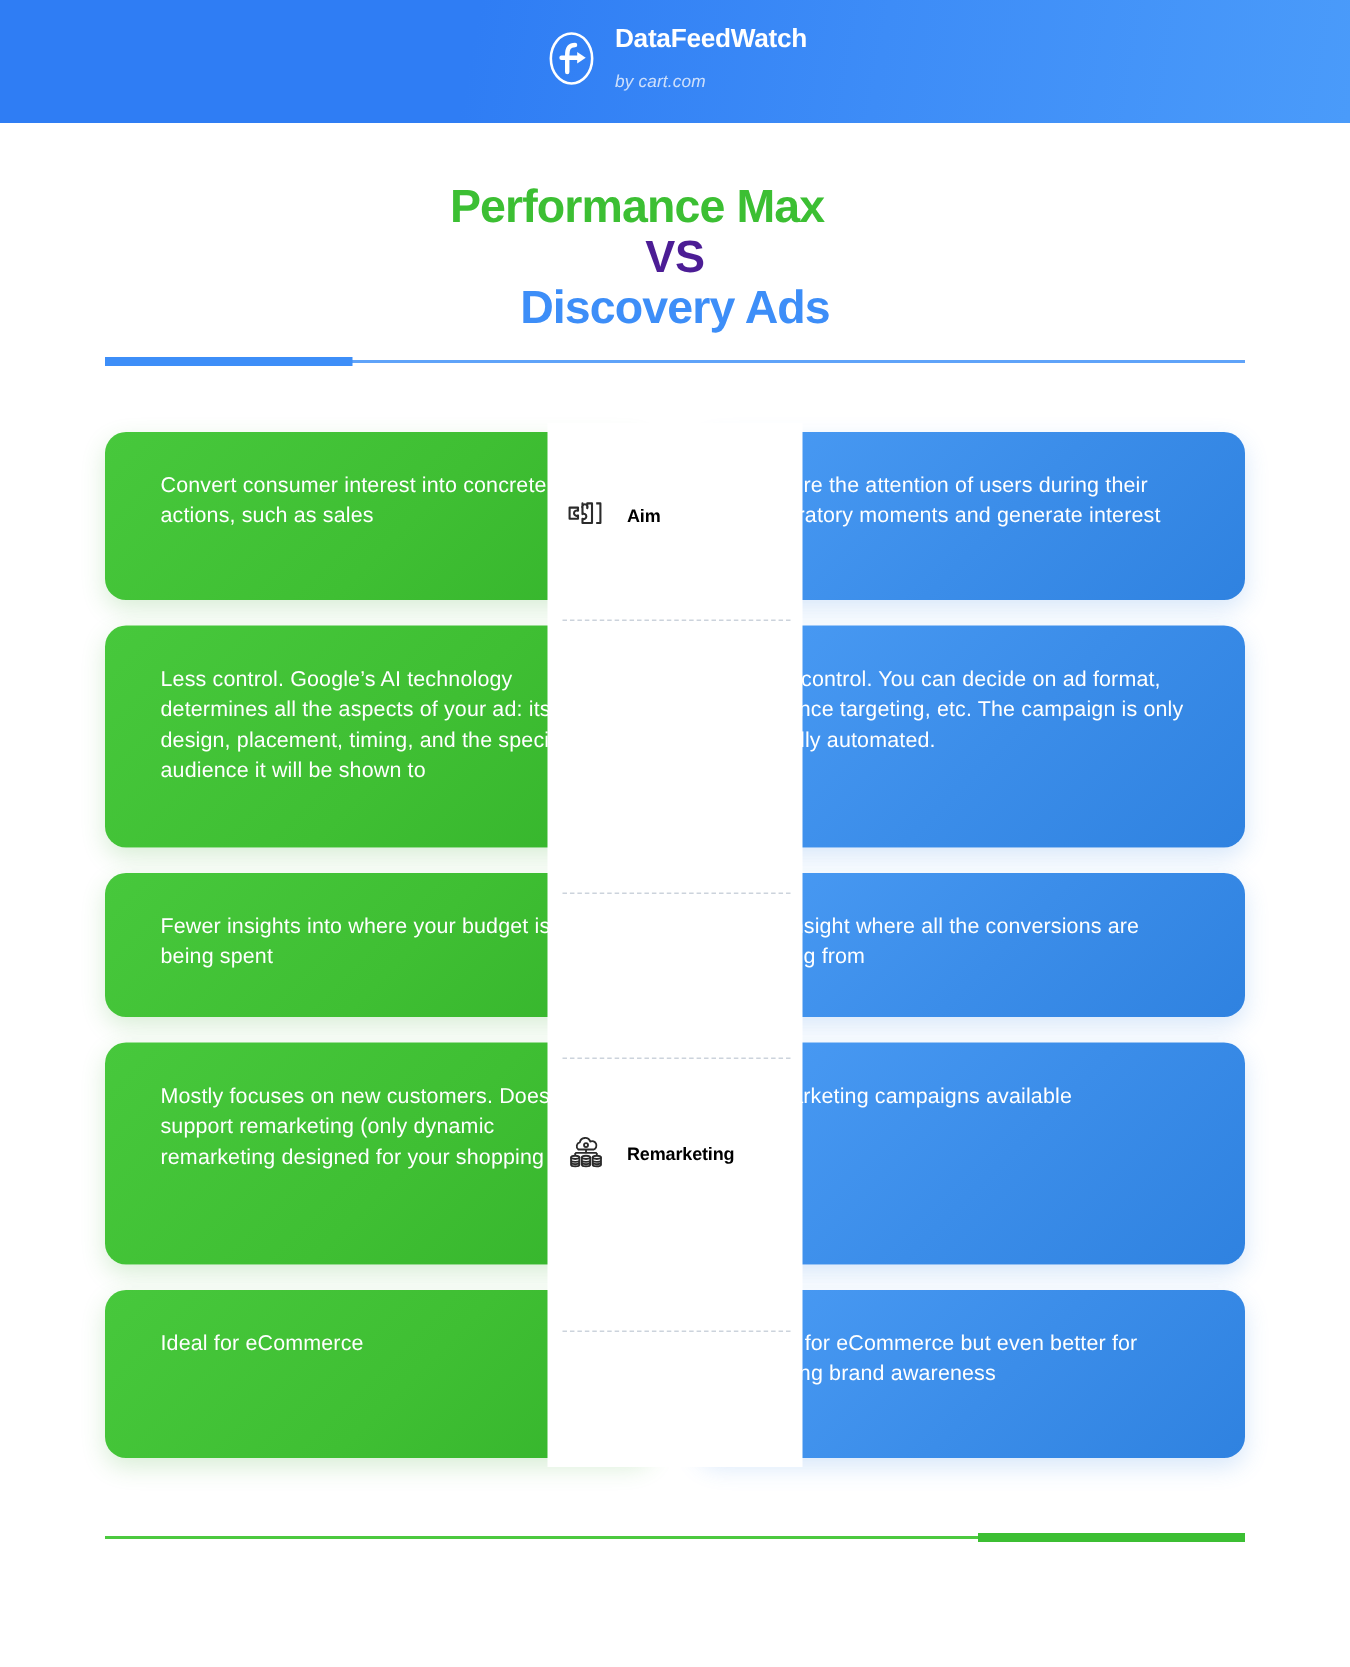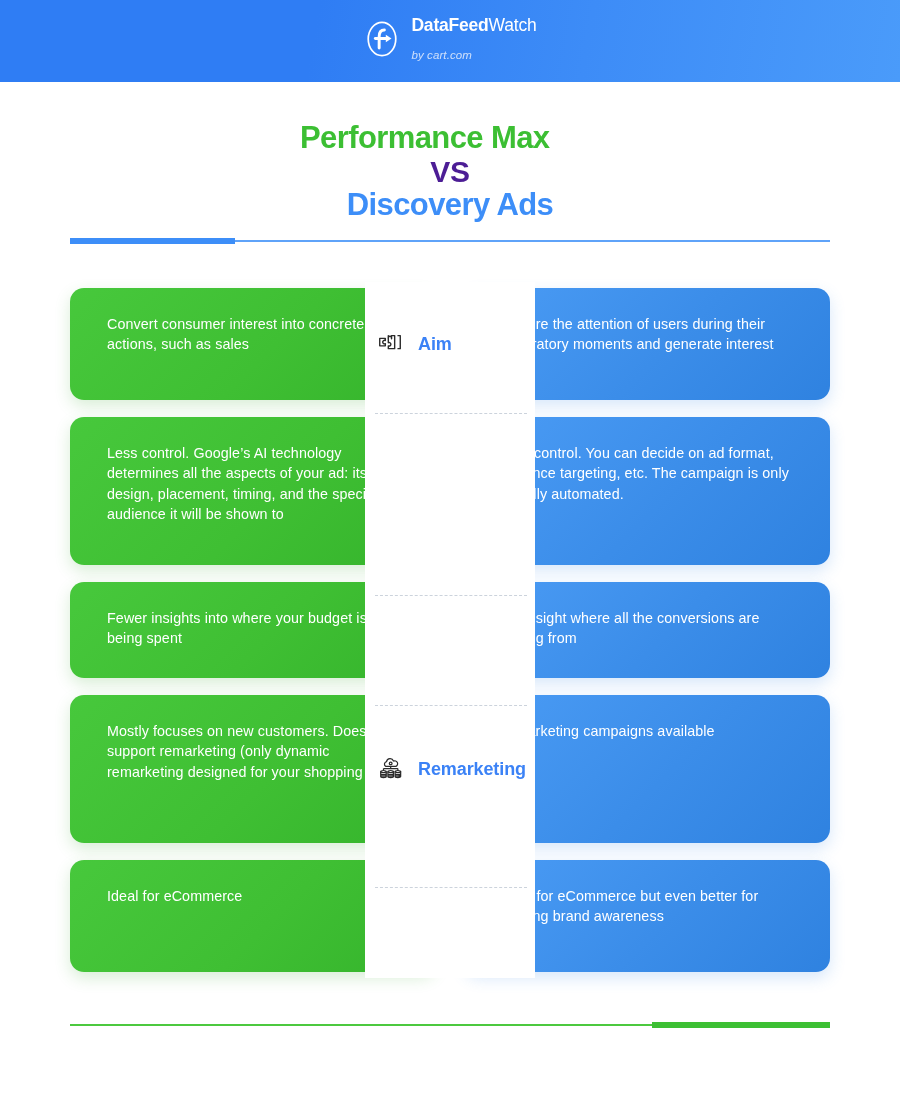--- a/index.html
+++ b/index.html
@@ -24,21 +24,21 @@
   .logo-wrap {
     display: flex;
     align-items: center;
     gap: 10px;
     transform: translateY(-2px);
   }
   .logo-mark { width: 38px; height: 38px; display: block; }
   .logo-text-block { display: flex; flex-direction: column; line-height: 1; }
   .logo-line1 { font-size: 17.5px; letter-spacing: -0.2px; white-space: nowrap; }
   .logo-line1 .bold { font-weight: 700; color: #ffffff; }
-  .logo-line1 .light { font-weight: 400; color: #ffffff; }
+  .logo-line1 .light { font-weight: 700; color: #ffffff; }
   .logo-line2 {
     font-size: 11.5px; font-weight: 500; color: #cfe0fb;
     margin-top: 16px; letter-spacing: 0.1px; font-style: italic;
   }
 
   
   .stage { position: relative; padding: 0 70px; }
 
   .title-row {
     display: flex;
@@ -145,23 +145,23 @@
     gap: 13px;
     padding-left: 10px;
   }
   .center-icon {
     width: 30px; height: 30px;
     flex: 0 0 30px;
     display: flex; align-items: center; justify-content: center;
   }
   .center-icon svg { display: block; }
   .center-label {
-    font-size: 18px;
+    font-size: 12px;
     font-weight: 700;
-    color: #3b82f6;
+    color: #000000;
     letter-spacing: -0.1px;
     white-space: nowrap;
   }
 
   
   .dash {
     position: absolute;
     left: 305px;
     width: 152px;
     height: 0;

